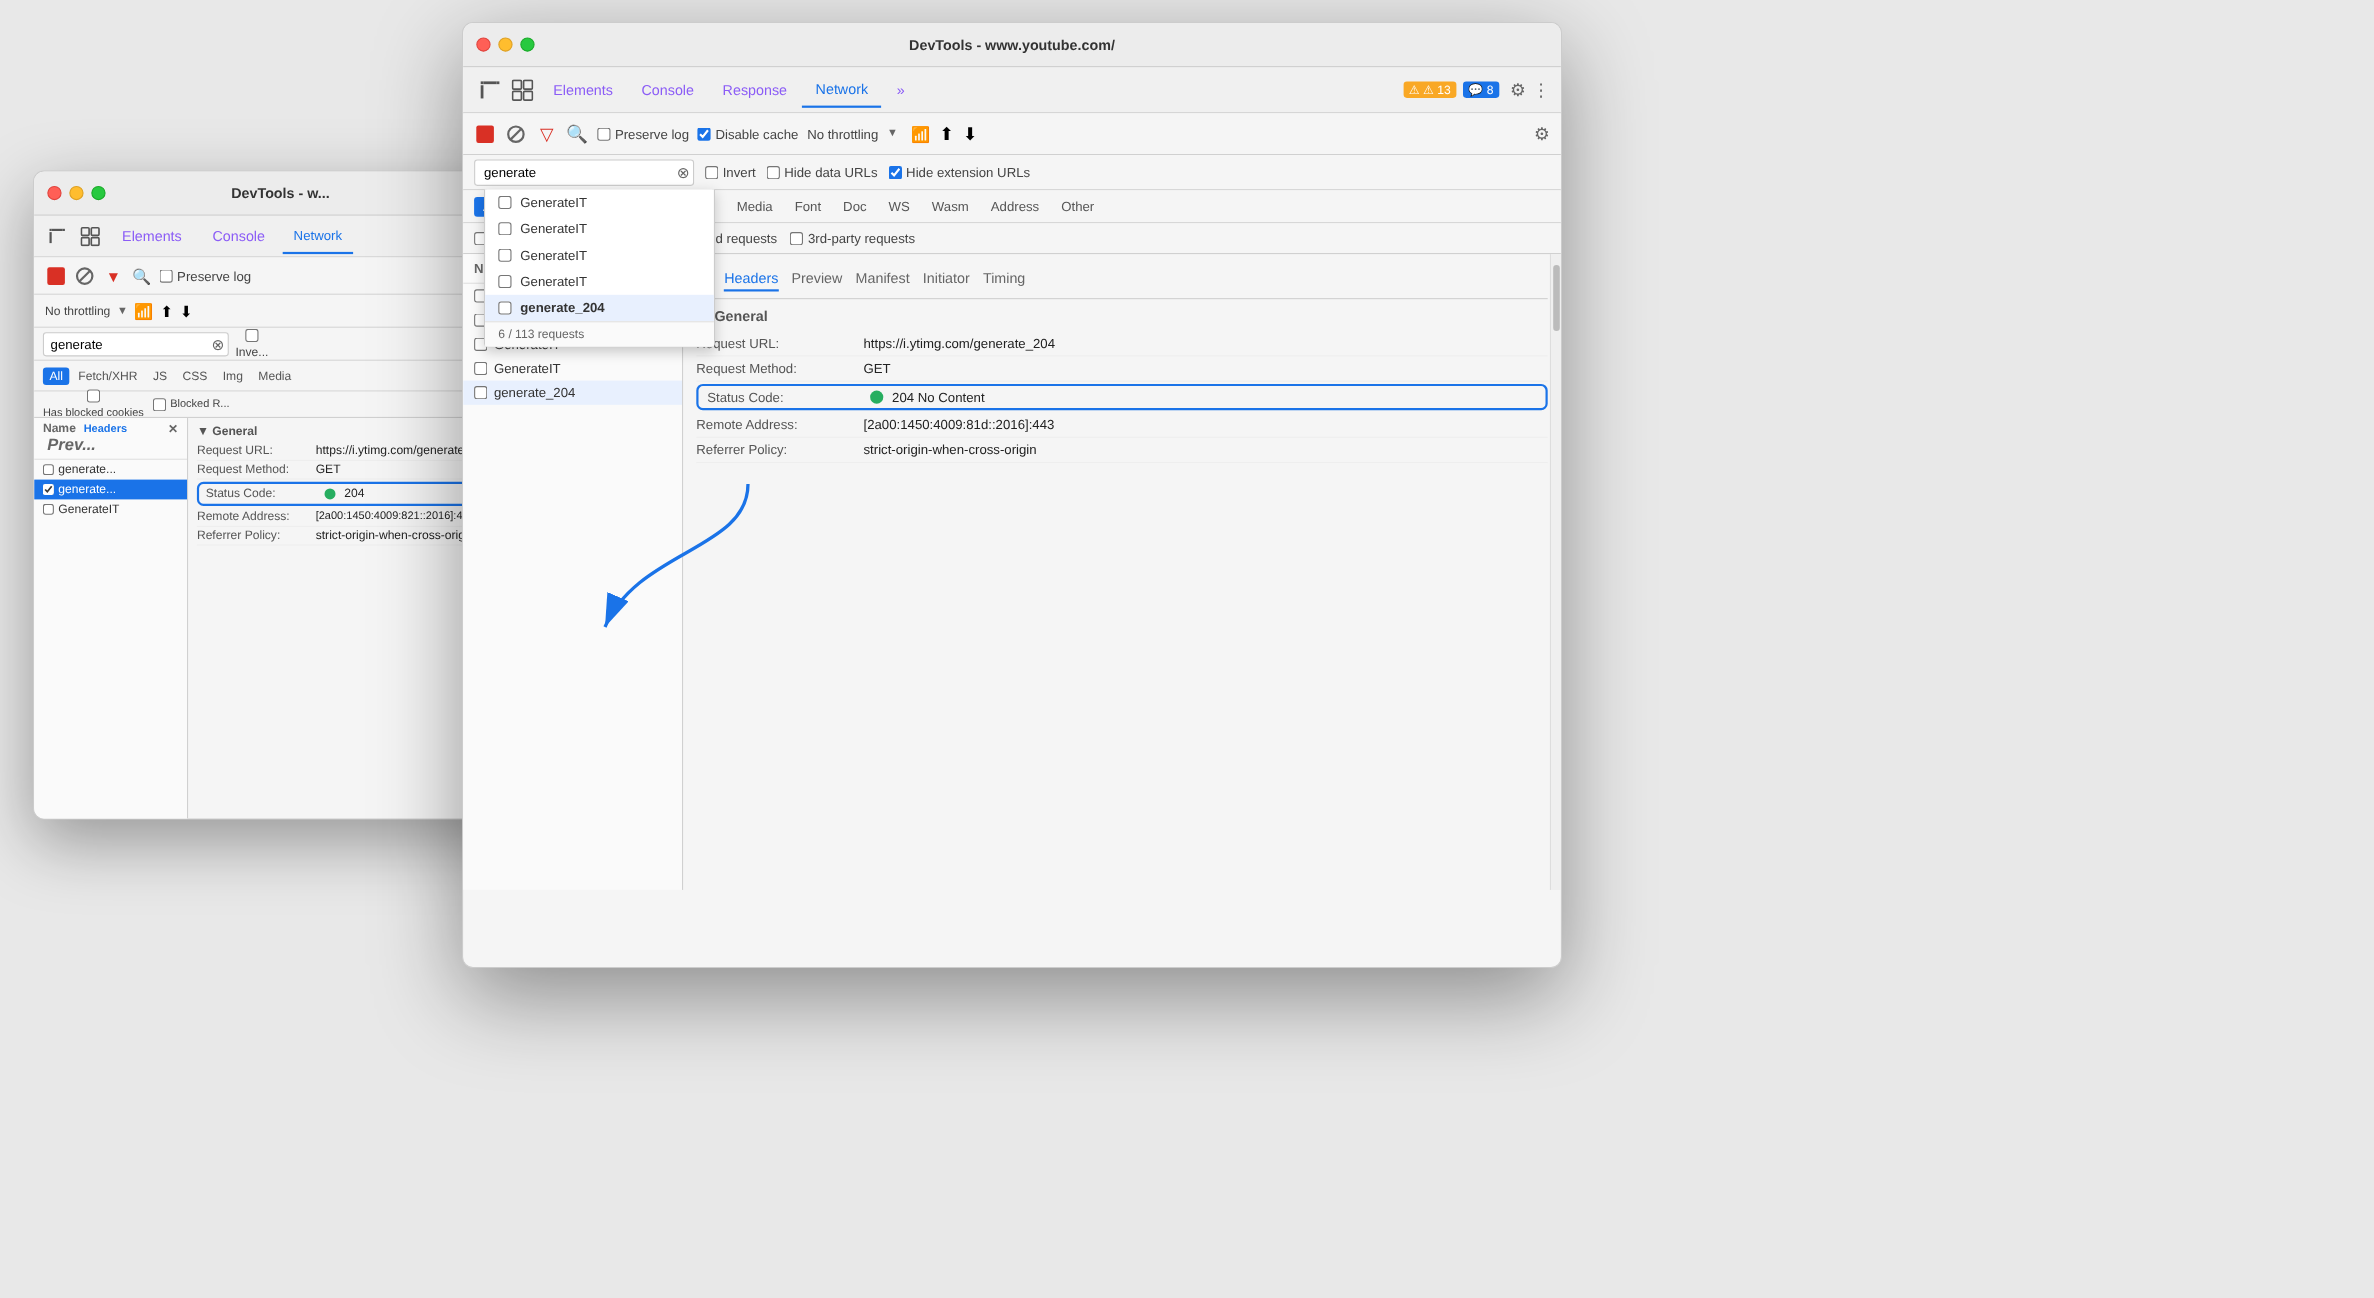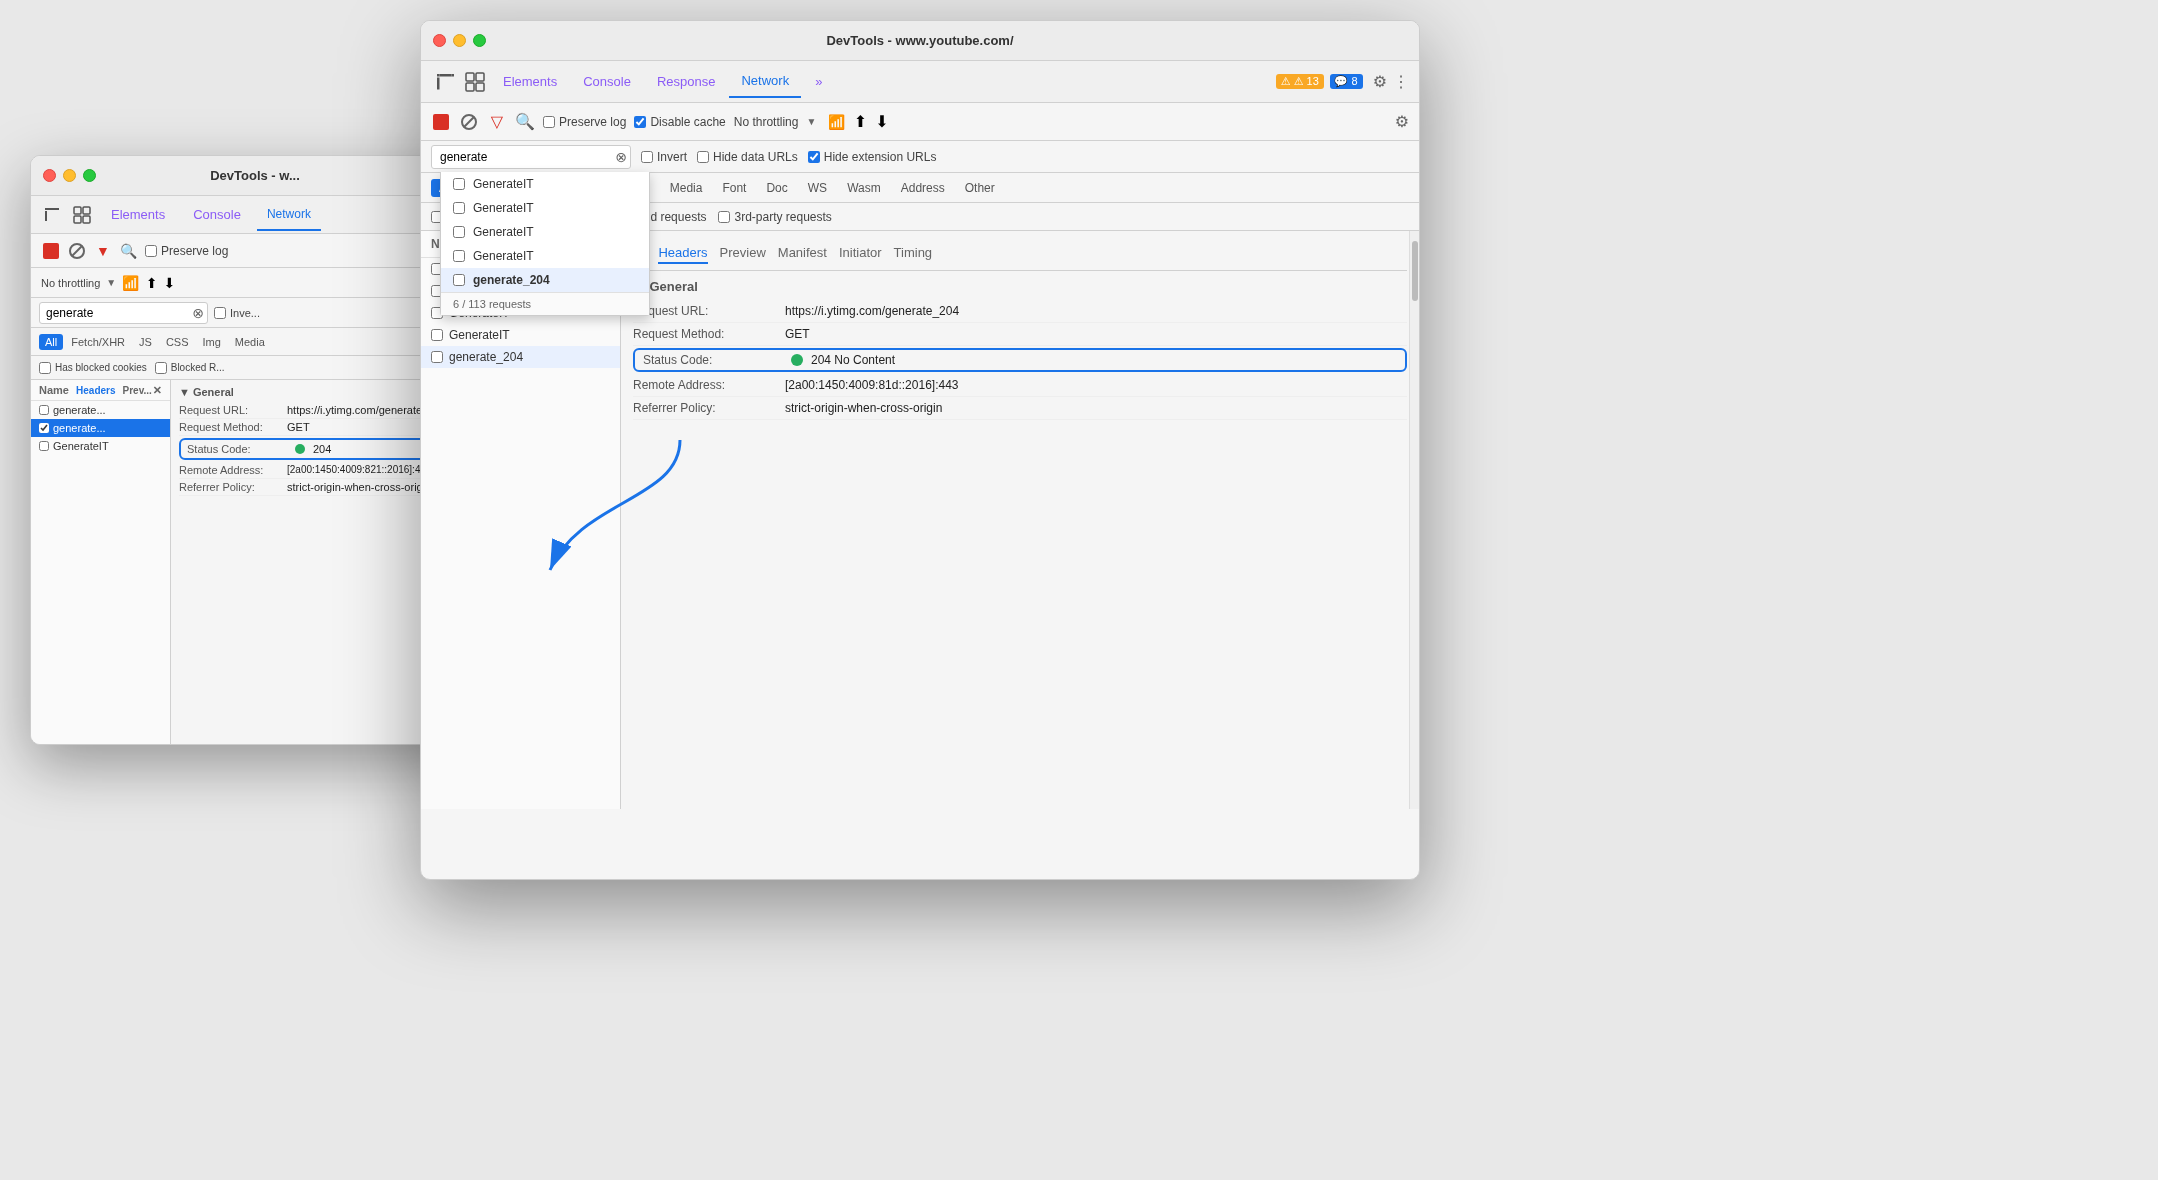--- a/index.html
+++ b/index.html
@@ -652,54 +652,54 @@
     <span style="font-size:14px;">📶</span>
     <span style="font-size:14px;">⬆</span>
     <span style="font-size:14px;">⬇</span>
   </div>
 
   <div class="search-bar-row" style="height:30px;">
     <div class="search-input-wrapper">
       <input type="text" class="search-input-back" value="generate" style="">
       <span class="search-clear-btn">⊗</span>
     </div>
-    <label class="toolbar-checkbox-row" style="font-size:11px;">
+    <label class="toolbar-checkbox-row" style="font-size:11px;flex-direction:column;">
       <input type="checkbox" style="">
       <span>Inve...</span>
     </label>
   </div>
 
   <div class="filter-tabs">
     <span class="filter-tab active">All</span>
     <span class="filter-tab">Fetch/XHR</span>
     <span class="filter-tab">JS</span>
     <span class="filter-tab">CSS</span>
     <span class="filter-tab">Img</span>
     <span class="filter-tab">Media</span>
   </div>
 
   <div class="blocked-row" style="height:24px;">
-    <label class="toolbar-checkbox-row" style="font-size:10px;">
+    <label class="toolbar-checkbox-row" style="font-size:10px;flex-direction:column;">
       <input type="checkbox" style="">
       <span>Has blocked cookies</span>
     </label>
     <label class="toolbar-checkbox-row" style="font-size:10px;">
       <input type="checkbox" style="">
       <span>Blocked R...</span>
     </label>
   </div>
 
   <div class="back-main">
 
     <div class="back-file-list">
       <div class="back-file-header">
         <span>Name</span>
         <span style="float:right;cursor:pointer;">✕</span>
         <span style="font-size:10px;color:#1a73e8;margin-left:4px;">Headers</span>
-        <span style="font-size:10px;color:#666;margin-left:4px;">Prev...</span>
+        <span style="font-size:15px;color:#666;margin-left:4px;font-style:italic;">Prev...</span>
       </div>
       <div class="back-file-item">
         <input type="checkbox" style="">
         <span>generate...</span>
       </div>
       <div class="back-file-item selected">
         <input type="checkbox" checked="" style="accent-color: white;">
         <span>generate...</span>
       </div>
       <div class="back-file-item">

